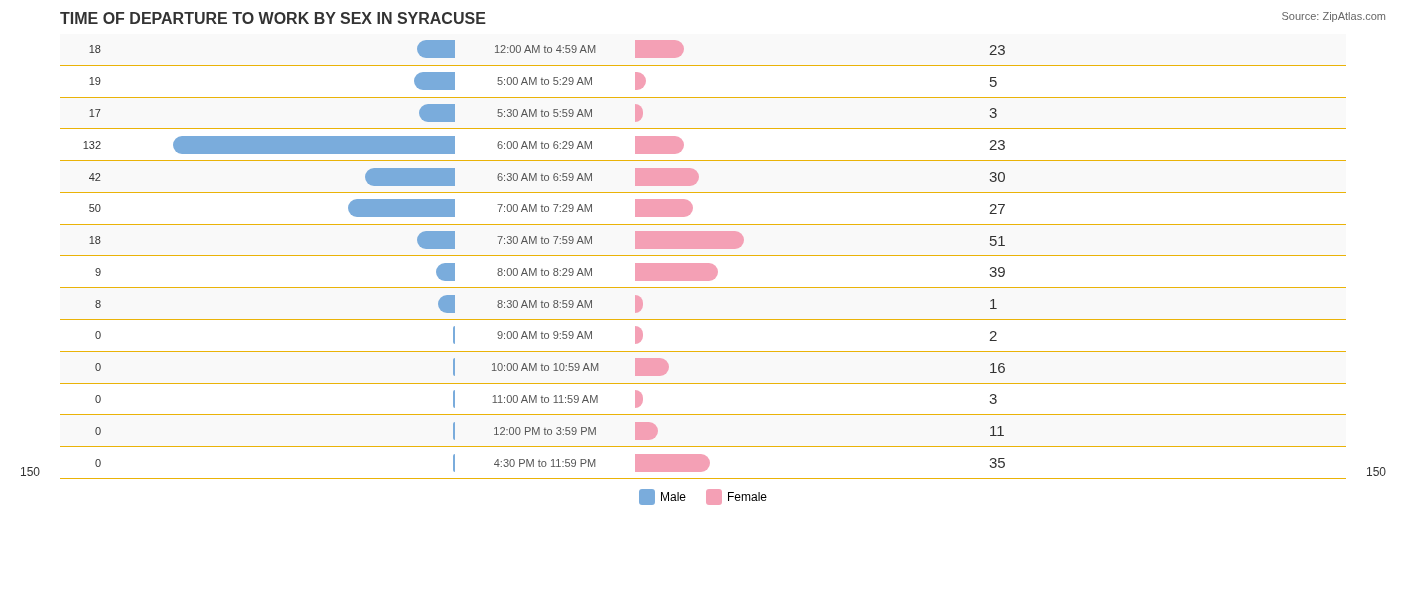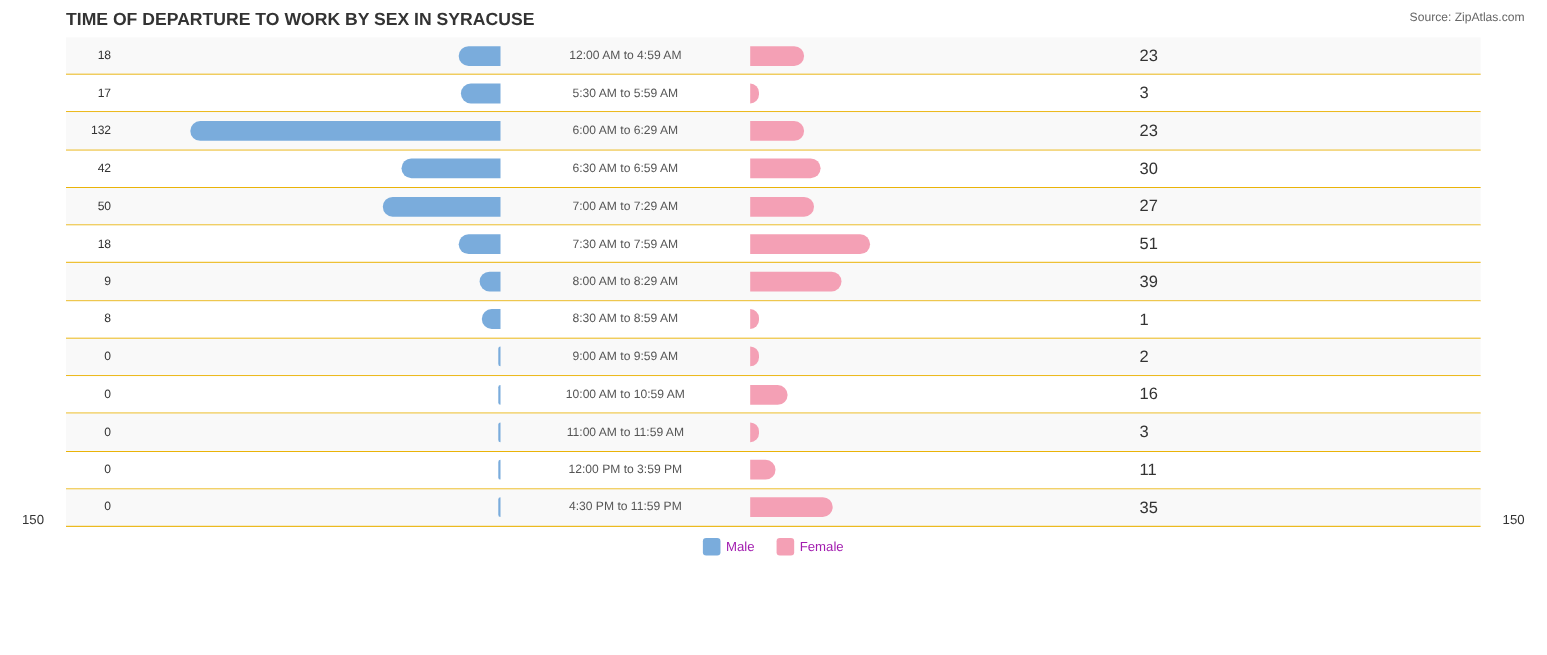--- a/index.html
+++ b/index.html
@@ -86,21 +86,21 @@
       align-items: center;
       flex-shrink: 0;
     }
     .left-bar {
       background: #7aacdc;
       border-radius: 10px 0 0 10px;
       height: 18px;
       min-width: 2px;
     }
     .label-container {
-      width: 227px;
+      width: 180px;
       text-align: center;
       font-size: 11px;
       color: #555;
       flex-shrink: 0;
       padding: 0 4px;
     }
     .right-bar-container {
       width: 350px;
       display: flex;
       justify-content: flex-start;
@@ -123,21 +123,21 @@
     }
     .legend {
       position: absolute;
       bottom: 4px;
       left: 50%;
       transform: translateX(-50%);
       display: flex;
       align-items: center;
       gap: 20px;
       font-size: 12px;
-      color: #a21caf;
+      color: #000000;
     }
     .legend-item {
       display: flex;
       align-items: center;
       gap: 5px;
     }
     .legend-swatch {
       width: 16px;
       height: 16px;
       border-radius: 3px;
@@ -162,20 +162,31 @@
       <div class="left-bar-container">
         <div class="left-bar" style="width:38.4px"></div>
       </div>
       <div class="label-container">12:00 AM to 4:59 AM</div>
       <div class="right-bar-container">
         <div class="right-bar" style="width:49.06666666666666px"></div>
       </div>
       <div class="right-value">23</div>
     </div>
         <div class="row">
+      <div class="left-value">19</div>
+      <div class="left-bar-container">
+        <div class="left-bar" style="width:40.53333333333334px"></div>
+      </div>
+      <div class="label-container">5:00 AM to 5:29 AM</div>
+      <div class="right-bar-container">
+        <div class="right-bar" style="width:10.666666666666666px"></div>
+      </div>
+      <div class="right-value">5</div>
+    </div>
+        <div class="row">
       <div class="left-value">17</div>
       <div class="left-bar-container">
         <div class="left-bar" style="width:36.266666666666666px"></div>
       </div>
       <div class="label-container">5:30 AM to 5:59 AM</div>
       <div class="right-bar-container">
         <div class="right-bar" style="width:8px"></div>
       </div>
       <div class="right-value">3</div>
     </div>

